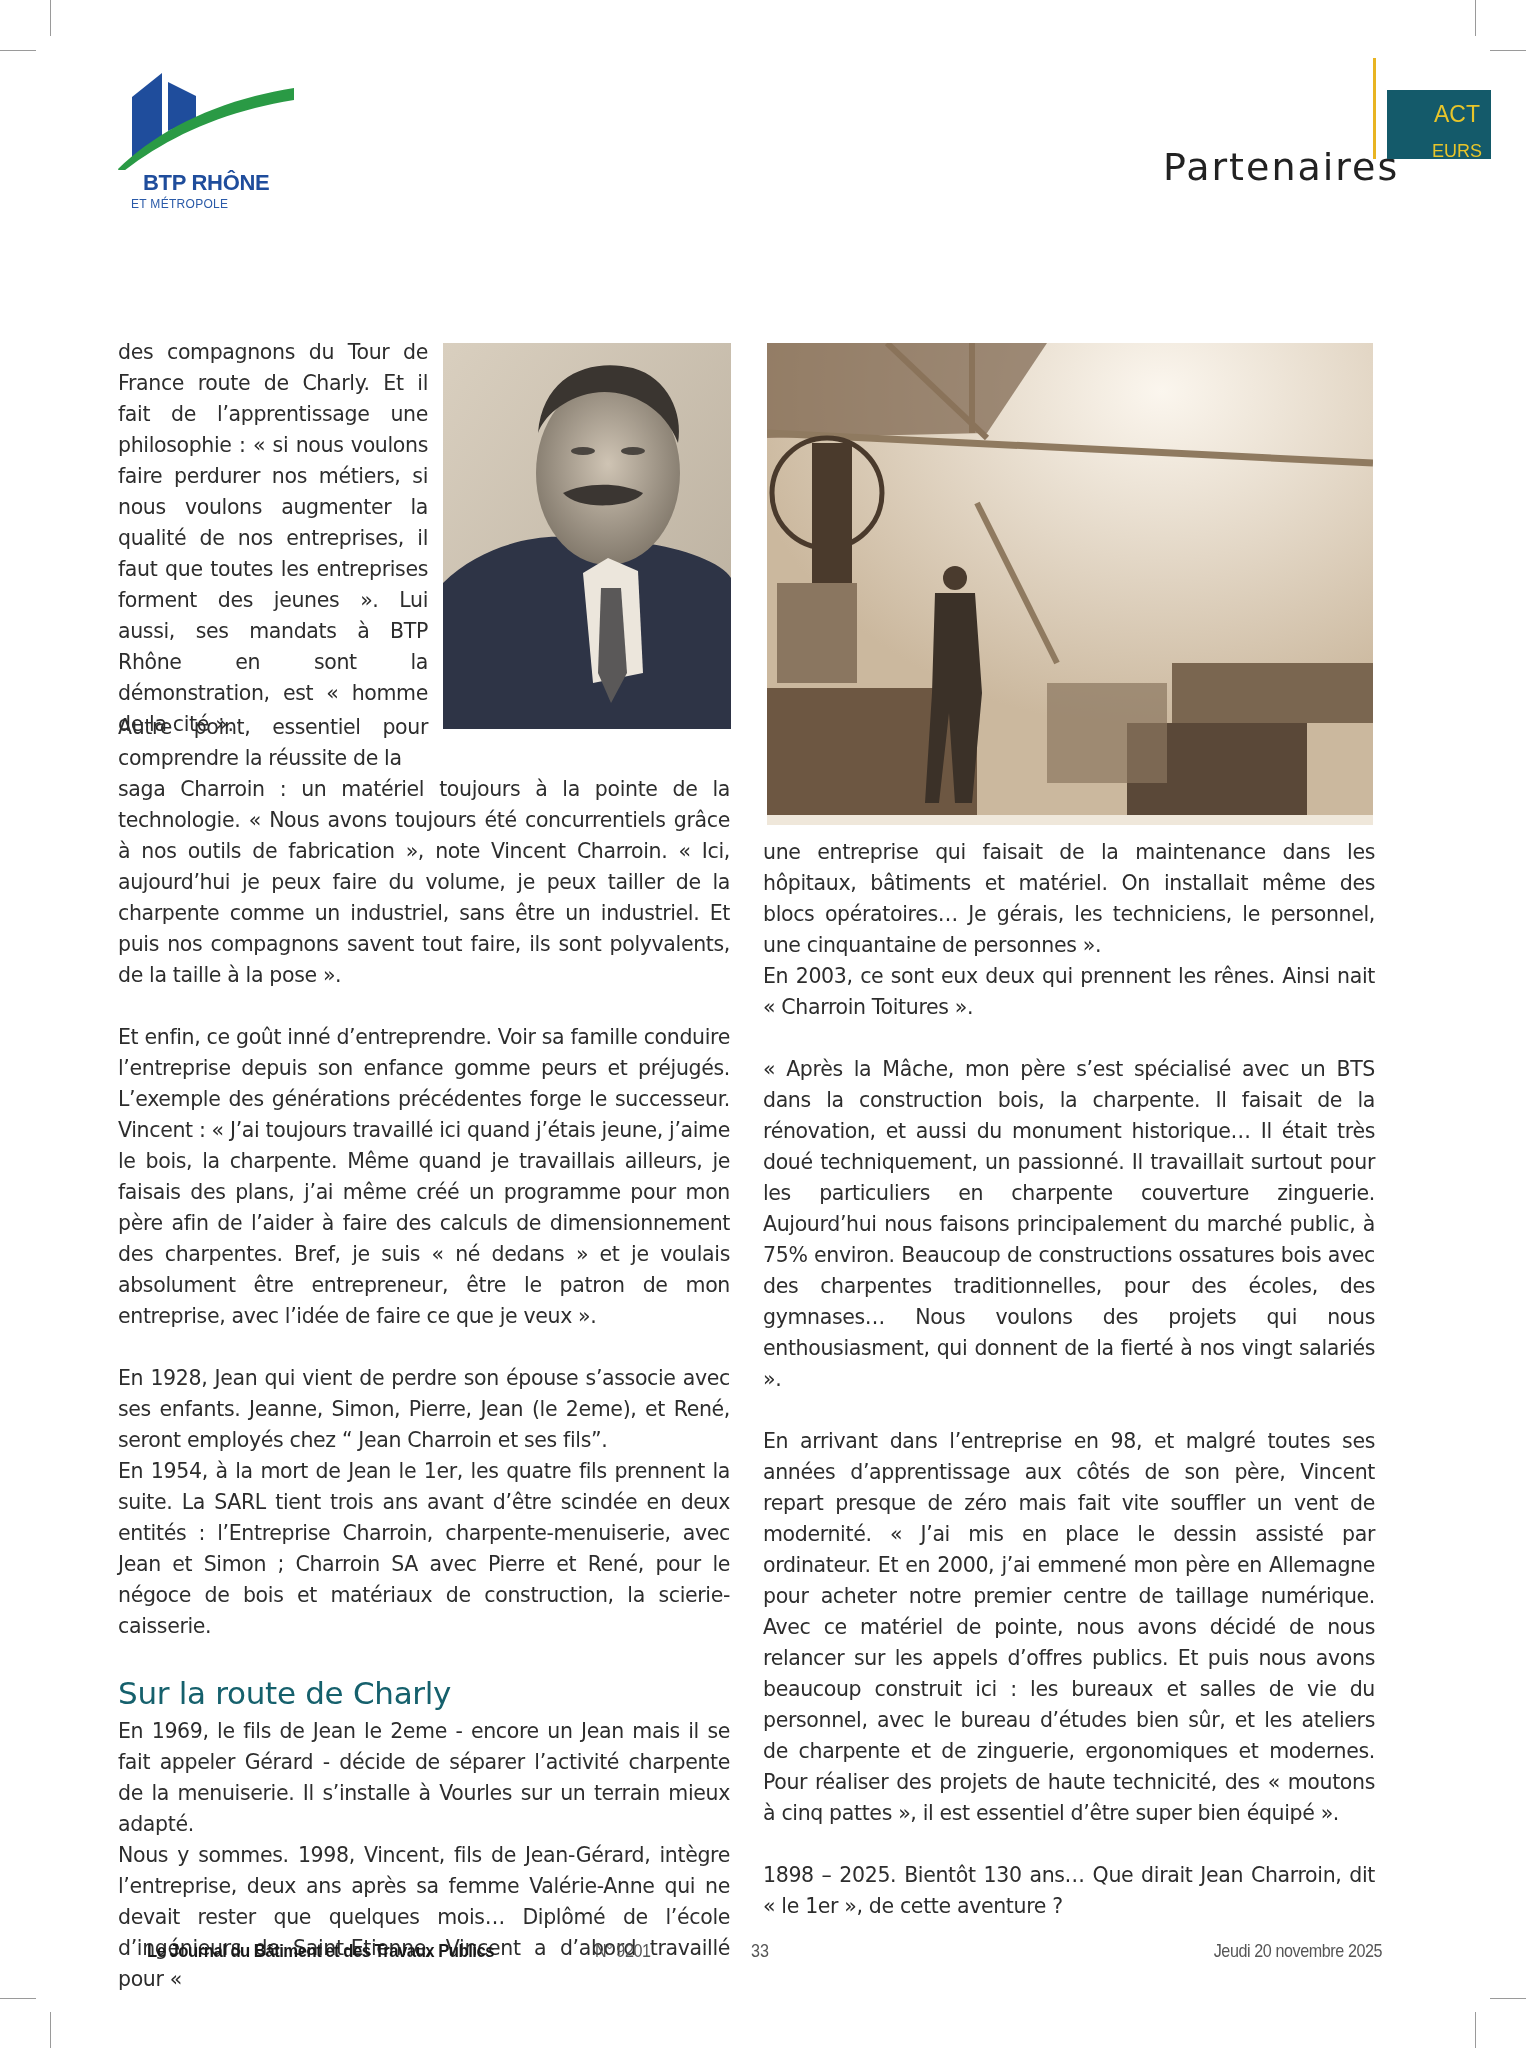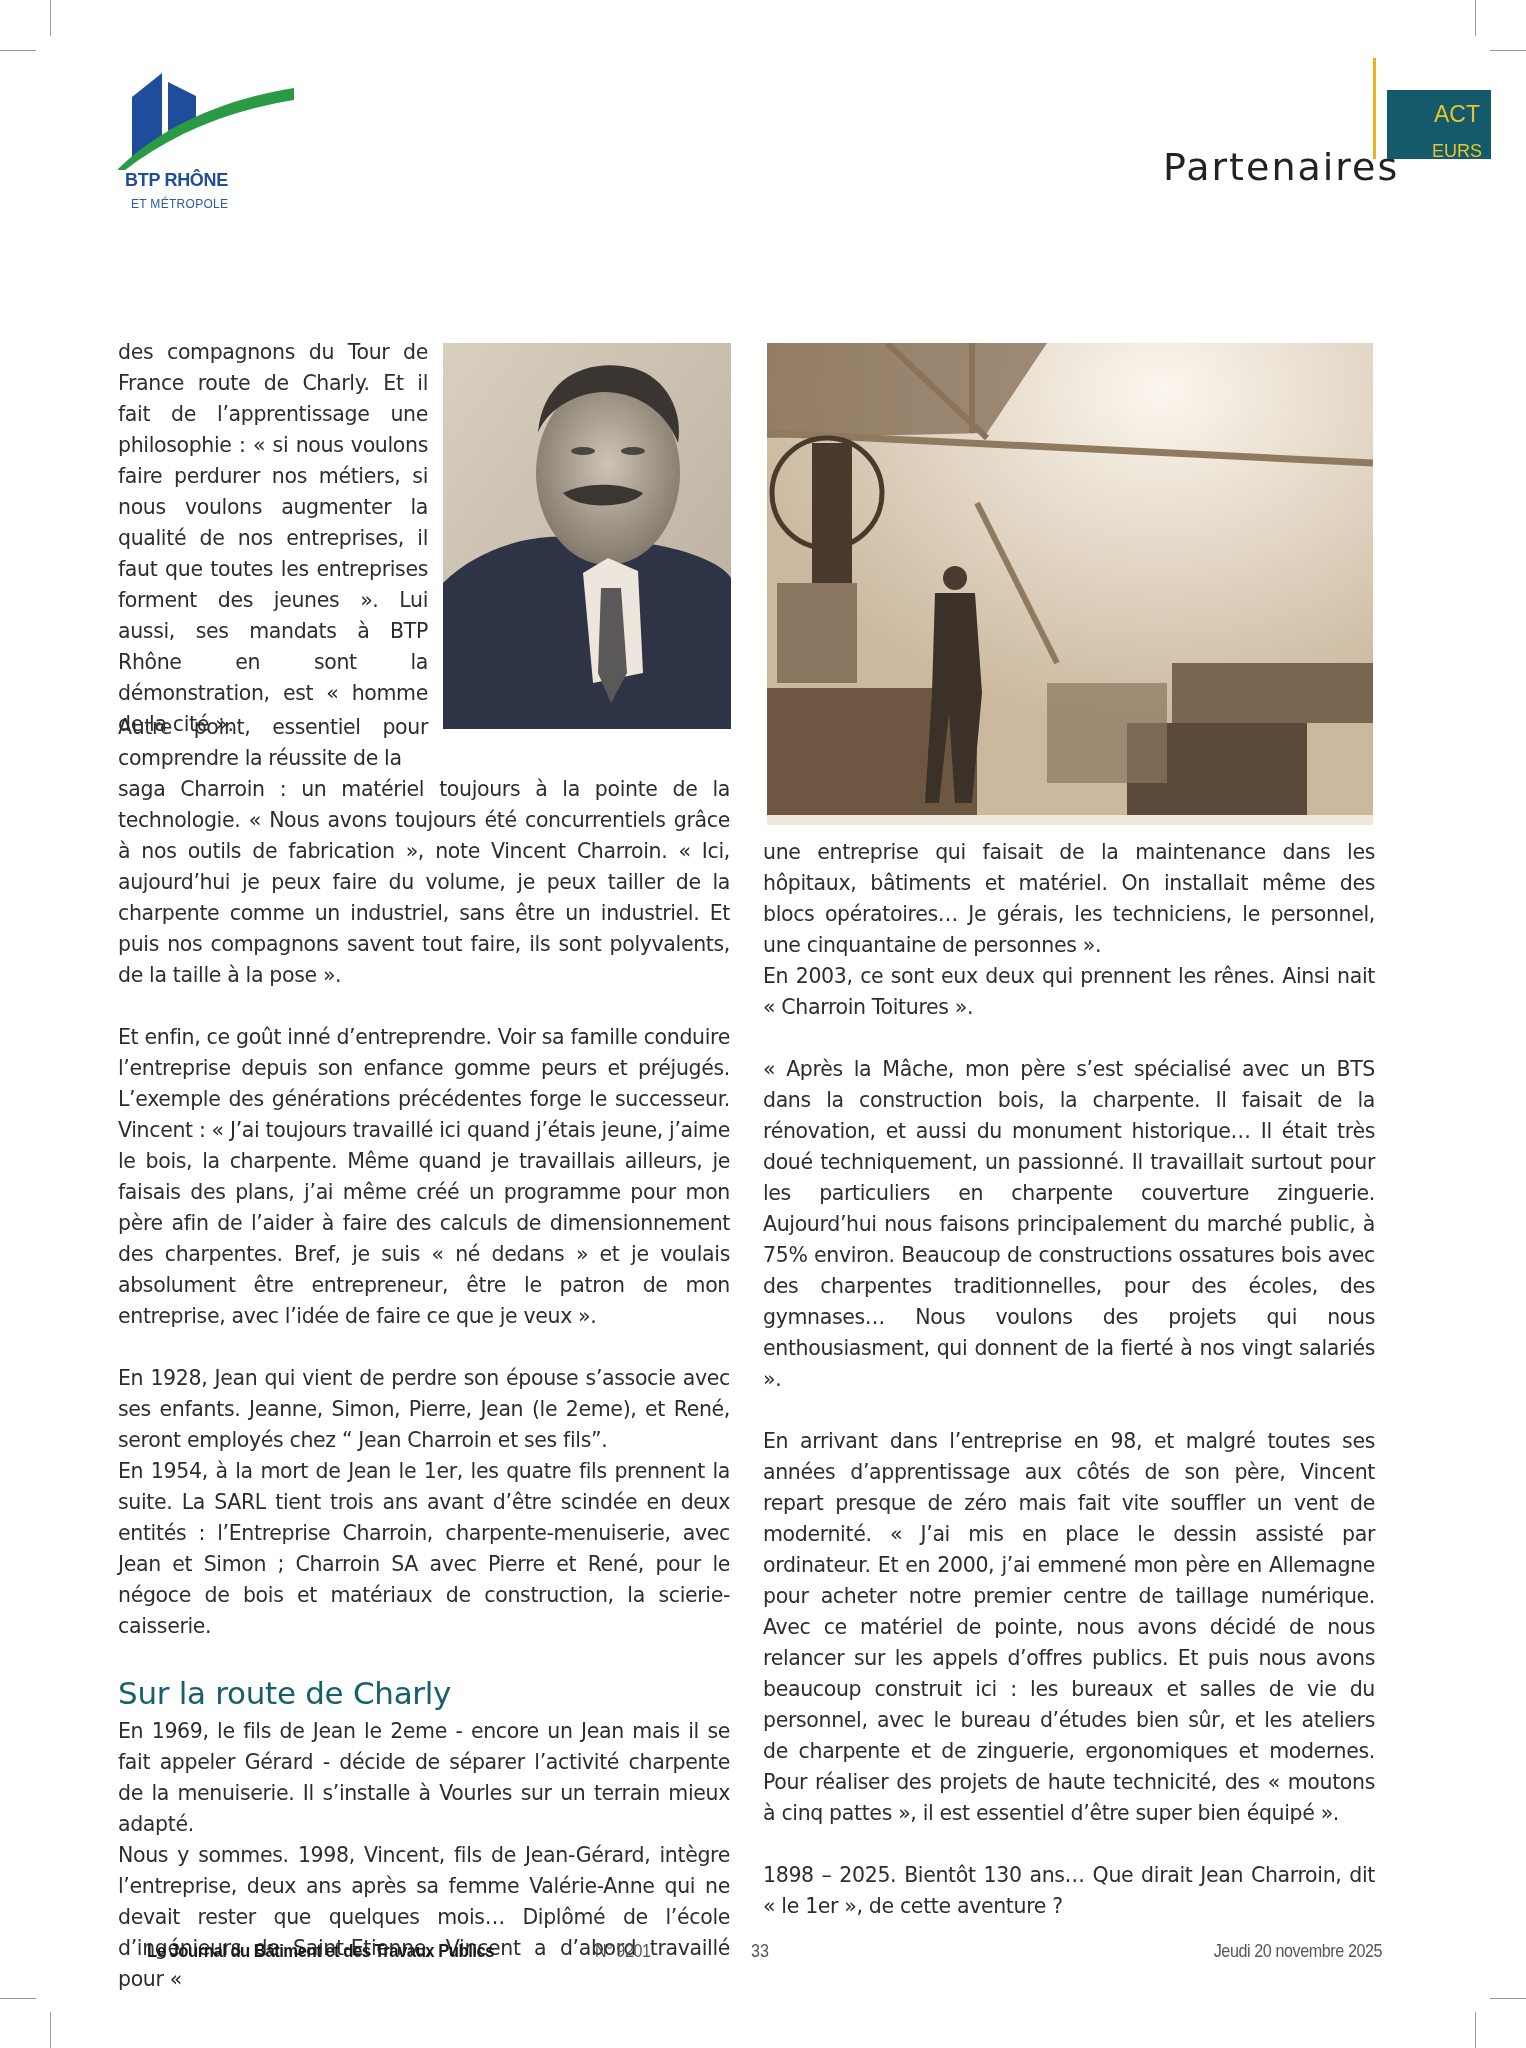--- a/index.html
+++ b/index.html
@@ -1,22 +1,22 @@
 <!DOCTYPE html>
 <html><head>
 <meta charset="utf-8">
 <style>
   html, body { margin: 0; padding: 0; background: #ffffff; }
   body { width: 1526px; height: 2048px; position: relative; overflow: hidden;
          font-family: "DejaVu Sans", sans-serif; color: #2b2b2b; }
   .crop { position: absolute; background: #9a9a9a; }
   .logo { position: absolute; left: 118px; top: 70px; width: 180px; height: 150px; }
   .logo svg { position: absolute; left: 0; top: 0; }
-  .logo-line1 { position: absolute; left: 7px; top: 100px; font-family: "Liberation Sans", sans-serif;
-                font-weight: bold; font-size: 18px; color: #1f4d9c; letter-spacing: -0.3px; white-space: nowrap; }
+  .logo-line1 { position: absolute; left: 25px; top: 100px; font-family: "Liberation Sans", sans-serif;
+                font-weight: bold; font-size: 22px; color: #1f4d9c; letter-spacing: -0.3px; white-space: nowrap; }
   .logo-line2 { position: absolute; left: 13px; top: 127px; font-family: "Liberation Sans", sans-serif;
                 font-size: 12px; color: #2a5aa8; white-space: nowrap; letter-spacing: 0.3px; }
   .section-title { position: absolute; left: 1163px; top: 113px; font-family: "DejaVu Sans", sans-serif;
                    font-size: 38px; color: #222; letter-spacing: 2px; margin-top: 32px; }
   .section-rule { position: absolute; left: 1373px; top: 58px; width: 3px; height: 101px; background: #e8b422; }
   .acteurs { position: absolute; left: 1387px; top: 90px; width: 68px; height: 69px; background: #145a6a;
              color: #e8c52a; font-family: Liberation Sans, sans-serif; text-align: center; padding-left: 36px; }
   .acteurs .a1 { display: block; font-size: 23px; line-height: 23px; margin-top: 13px; }
   .acteurs .a2 { display: block; font-size: 18px; line-height: 18px; margin-top: 16px; }
 

